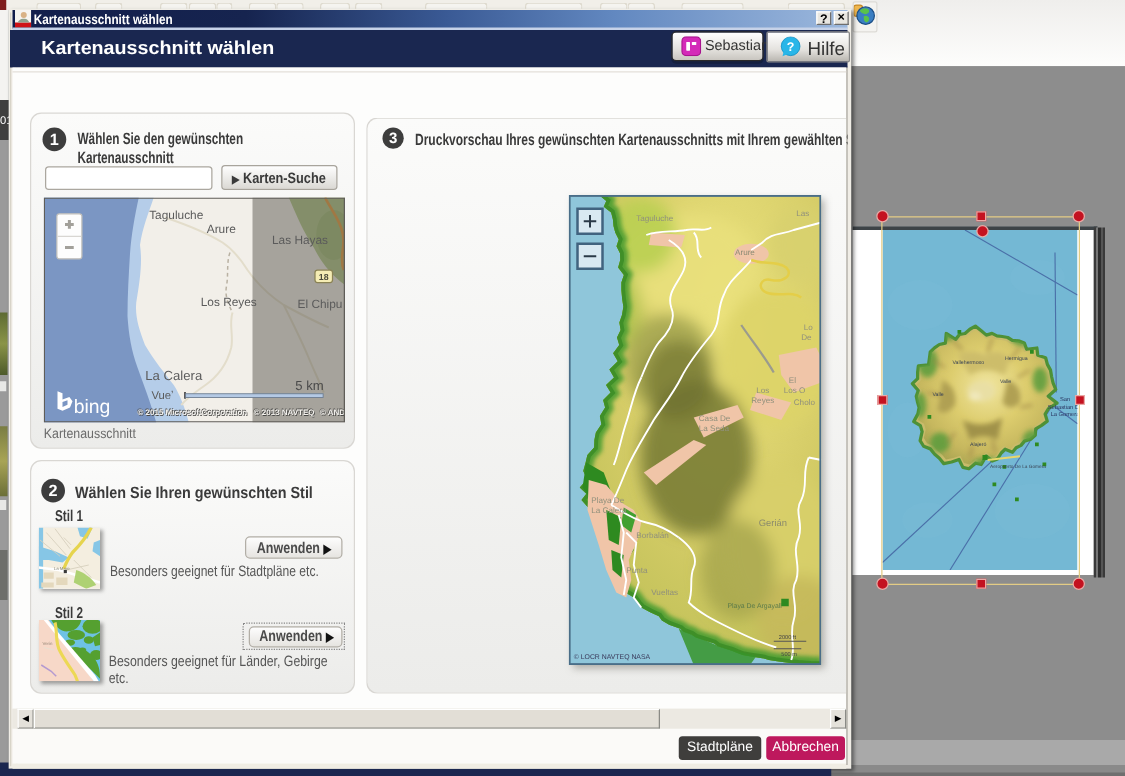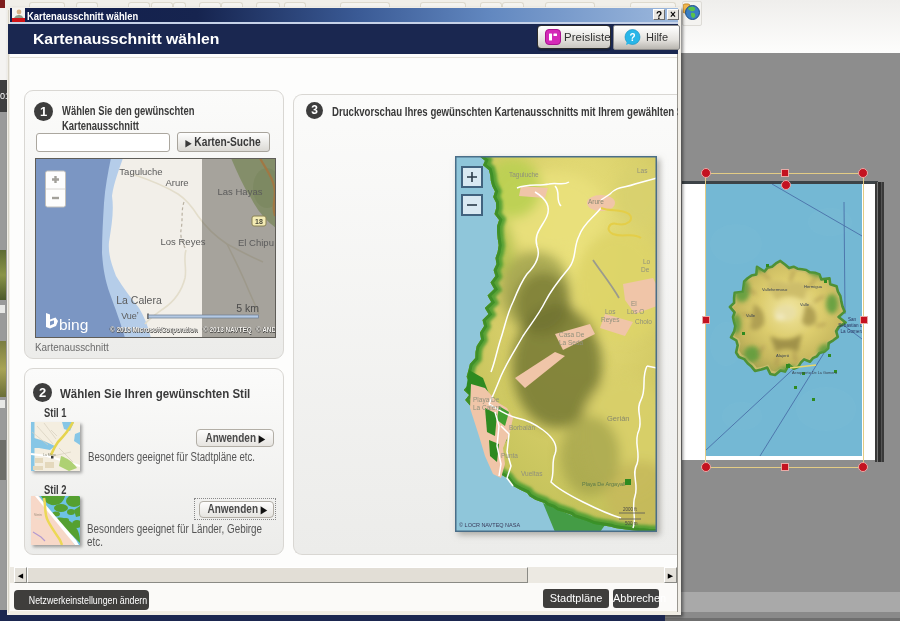--- a/index.html
+++ b/index.html
@@ -178,28 +178,28 @@
 
   <div class="abs" style="left:8px;top:23.5px;width:670px;height:30px;background:#1a2750;"></div>
   <div class="abs" style="left:33px;top:30px;font-size:15px;font-weight:bold;color:#fff;transform:scaleX(1.05);transform-origin:0 50%;white-space:nowrap;">Kartenausschnitt wählen</div>
 
   <div class="abs" style="left:537px;top:25px;width:74px;height:24px;background:linear-gradient(#ffffff,#e4e2de 60%,#c9c6c0);border:1px solid #2a2a2a;border-radius:4px;box-sizing:border-box;box-shadow:0 2px 0 #15203f;"></div>
   <svg class="abs" style="left:545px;top:29px;" width="16" height="16" viewBox="0 0 16 16">
     <rect x="0.5" y="0.5" width="15" height="15" rx="3.5" fill="#d42ab8" stroke="#a8148e"></rect>
     <rect x="4" y="4.5" width="3" height="7" rx="0.5" fill="#fff"></rect>
     <rect x="8.5" y="4.5" width="3.5" height="2.5" rx="0.5" fill="#fff"></rect>
   </svg>
-  <div class="abs" style="left:564px;top:31px;font-size:11.5px;color:#333;">Preisliste</div>
+  <div class="abs" style="left:564px;top:31px;font-size:11.5px;color:#333;">Sebastian</div>
   <div class="abs" style="left:613px;top:25px;width:67px;height:25px;background:linear-gradient(#ffffff,#e4e2de 60%,#b9b6b0);border:1px solid #888;border-radius:2px;box-sizing:border-box;"></div>
   <svg class="abs" style="left:624px;top:29px;" width="17" height="17" viewBox="0 0 17 17">
     <circle cx="8.5" cy="8" r="7.5" fill="#29b6e8" stroke="#0d8cc0" stroke-width="0.6"></circle>
     <path d="M3 12 L2 16 L7 14Z" fill="#29b6e8"></path>
     <text x="8.5" y="11.5" text-anchor="middle" font-size="10" font-weight="bold" fill="#fff" font-family="Liberation Sans">?</text>
   </svg>
-  <div class="abs" style="left:646px;top:31px;font-size:11px;color:#333;">Hilfe</div>
+  <div class="abs" style="left:646px;top:31px;font-size:15px;color:#333;">Hilfe</div>
 
   <div class="abs" style="left:10px;top:53.5px;width:667px;height:513.5px;background:#fdfdfc;"></div>
   <div class="abs" style="left:10px;top:57px;width:667px;height:1px;background:#e3e0d9;"></div>
 
   <div class="abs" style="left:24px;top:90px;width:260px;height:269px;background:linear-gradient(#fbfbfa,#ececea);border:1px solid #d9d7d3;border-radius:9px;box-sizing:border-box;"></div>
 
   <div class="abs" style="left:24px;top:368px;width:260px;height:187px;background:linear-gradient(#fbfbfa,#ececea);border:1px solid #d9d7d3;border-radius:9px;box-sizing:border-box;"></div>
 
   <div class="abs" style="left:293px;top:94px;width:384px;height:461px;background:linear-gradient(#fbfbfa,#ececea);border:1px solid #d9d7d3;border-radius:9px;box-sizing:border-box;border-right:none;border-top-right-radius:0;border-bottom-right-radius:0;"></div>
 
@@ -411,18 +411,17 @@
       </g>
       <rect x="0.75" y="0.75" width="200.5" height="374.5" fill="none" stroke="#4a6e88" stroke-width="1.5"></rect>
     </svg>
 
   <div class="abs" style="left:10px;top:567px;width:667px;height:16px;background:#ece9e2;"></div>
   <div class="abs" style="left:14px;top:567px;width:13px;height:16px;background:#e4e1da;border-top:1px solid #fff;border-left:1px solid #fff;border-right:1px solid #8a8a85;border-bottom:1px solid #8a8a85;box-sizing:border-box;font-size:7px;color:#000;text-align:center;line-height:15px;">◀︎</div>
   <div class="abs" style="left:27px;top:567px;width:501px;height:16px;background:#e2ded6;border-top:1px solid #fff;border-left:1px solid #fff;border-right:1px solid #8a8a85;border-bottom:1px solid #8a8a85;box-sizing:border-box;"></div>
   <div class="abs" style="left:664px;top:567px;width:13px;height:16px;background:#e4e1da;border-top:1px solid #fff;border-left:1px solid #fff;border-right:1px solid #8a8a85;border-bottom:1px solid #8a8a85;box-sizing:border-box;font-size:7px;color:#000;text-align:center;line-height:15px;">▶︎</div>
 
   <div class="abs" style="left:10px;top:583px;width:667px;height:28px;background:#fbfaf8;"></div>
-  <div class="abs" style="left:14px;top:590px;width:135px;height:20px;background:#3f3e3c;border-radius:4px;color:#fff;font-size:11px;text-align:center;line-height:20px;white-space:nowrap;"><span style="display:inline-block;transform:scaleX(0.8);transform-origin:50% 50%;">Netzwerkeinstellungen ändern</span></div>
   <div class="abs" style="left:543px;top:589px;width:66px;height:19px;background:#3f3e3c;border-radius:3px;color:#fff;font-size:11px;text-align:center;line-height:19px;white-space:nowrap;">Stadtpläne</div>
-  <div class="abs" style="left:613px;top:589px;width:46px;height:19px;background:#404040;border-radius:3px;color:#fff;font-size:11px;text-align:center;line-height:19px;white-space:nowrap;">Abbrechen</div>
+  <div class="abs" style="left:613px;top:589px;width:63px;height:19px;background:#be185d;border-radius:3px;color:#fff;font-size:11px;text-align:center;line-height:19px;white-space:nowrap;">Abbrechen</div>
   <div class="abs" style="left:10px;top:611px;width:667px;height:4px;background:#f0ede4;"></div>
 
 </div>
 
 </body></html>

